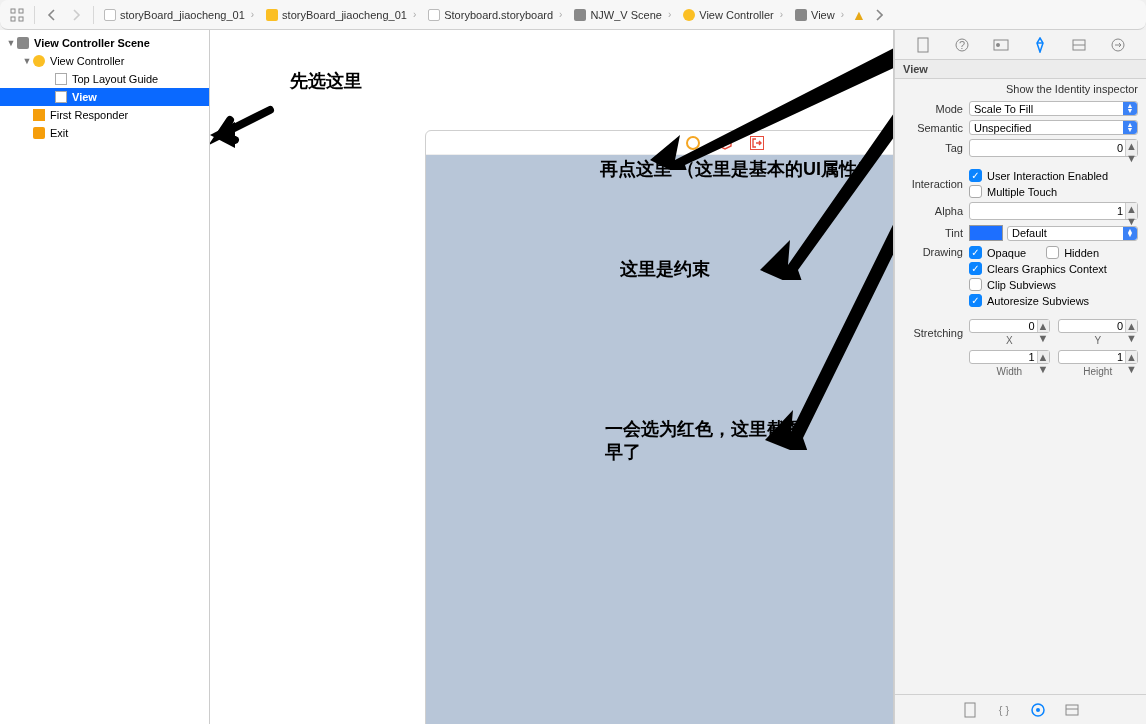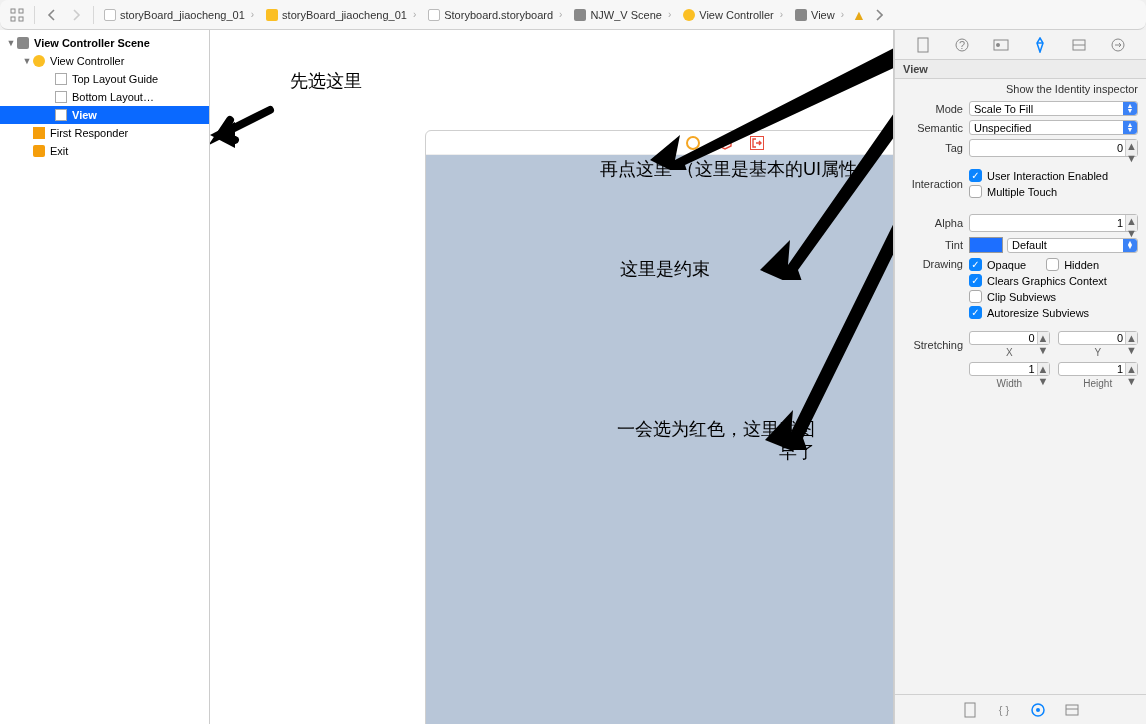--- a/index.html
+++ b/index.html
@@ -47,21 +47,21 @@
     
     .canvas { flex: 1; background: #fff; position: relative; border-right: 1px solid #ccc; overflow:hidden;}
     .device { position: absolute; left: 215px; top: 100px; width: 600px; height: 700px; border: 1px solid #cfcfcf; border-radius: 6px; background: #fff; }
     .device-topbar { height: 24px; border-bottom: 1px solid #eee; display:flex; align-items:center; justify-content:center; gap: 18px;}
     .tb-ic { width:14px; height:14px; display:inline-flex; align-items:center; justify-content:center; }
     .tb-ic.circ { border:2px solid #f5a623; border-radius:50%; }
     .tb-ic.cube { color:#e74c3c; }
     .tb-ic.exit { color:#e74c3c; border:1px solid #e74c3c; font-size:9px; width:14px;height:14px;}
     .device-body { background: #b8c6d8; height: calc(100% - 24px); }
 
-    .annot { position:absolute; font-size: 18px; font-weight: 400; color: #000; line-height:1.3;text-align:right;}
+    .annot { position:absolute; font-size: 18px; font-weight: 700; color: #000; line-height:1.3;}
     .arrow { position: absolute; }
 
     
     .right { width: 252px; background: #f3f3f3; display: flex; flex-direction: column; border-left:1px solid #d0d0d0;}
     .inspector-tabbar { height: 30px; border-bottom: 1px solid #d0d0d0; display:flex; align-items:center; justify-content:space-around; padding: 0 8px;}
     .insp-tab { width: 22px; height:22px; display:inline-flex;align-items:center;justify-content:center; color:#888; cursor:pointer; border-radius:3px;}
     .insp-tab.active { color:#0a84ff; }
 
     .section-head { background: #ececec; border-bottom:1px solid #d0d0d0; padding: 3px 8px; font-weight:600; color:#444;}
     .tooltip-line { text-align:right; padding: 4px 8px 2px; color:#333;}
@@ -171,27 +171,20 @@
           </span>
         <span class="ol-label">View Controller</span>
       </div>
       <div class="ol-row ind2">
         <span class="disc"></span>
         <span class="ic">
             <span class="ic-guide"></span>
           </span>
         <span class="ol-label">Top Layout Guide</span>
       </div>
-      <div class="ol-row ind2">
-        <span class="disc"></span>
-        <span class="ic">
-            <span class="ic-guide"></span>
-          </span>
-        <span class="ol-label">Bottom Layout…</span>
-      </div>
       <div class="ol-row ind2 sel">
         <span class="disc"></span>
         <span class="ic">
             <span class="ic-view2"></span>
           </span>
         <span class="ol-label bold">View</span>
       </div>
       <div class="ol-row ind1">
         <span class="disc"></span>
         <span class="ic">
@@ -323,21 +316,21 @@
             <span class="chkbox on">✓</span>
             <span>User Interaction Enabled</span>
           </label>
           <label class="chk">
             <span class="chkbox"></span>
             <span>Multiple Touch</span>
           </label>
         </div>
       </div>
 
-      <div class="frow" style="margin-top:12px;">
+      <div class="frow" style="margin-top:0;">
         <div class="flabel">Alpha</div>
         <div class="num">
           <span>1</span>
           <span class="stepper">
               <span>▲</span>
               <span>▼</span>
             </span>
         </div>
       </div>
       <div class="frow">

